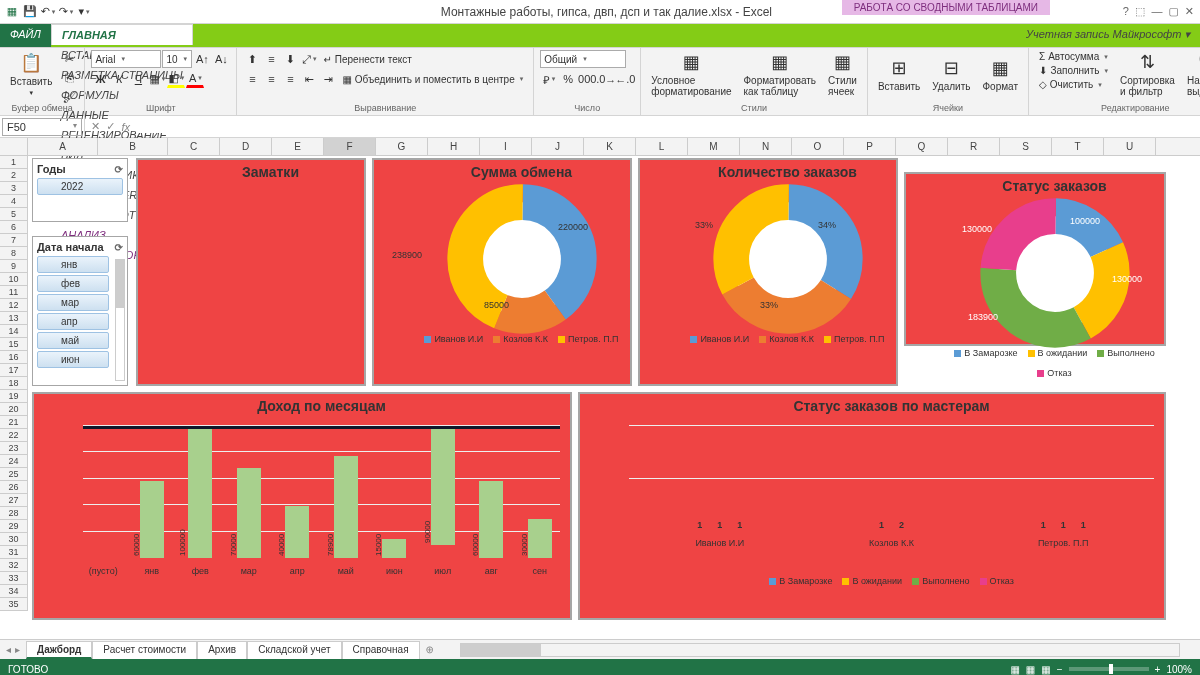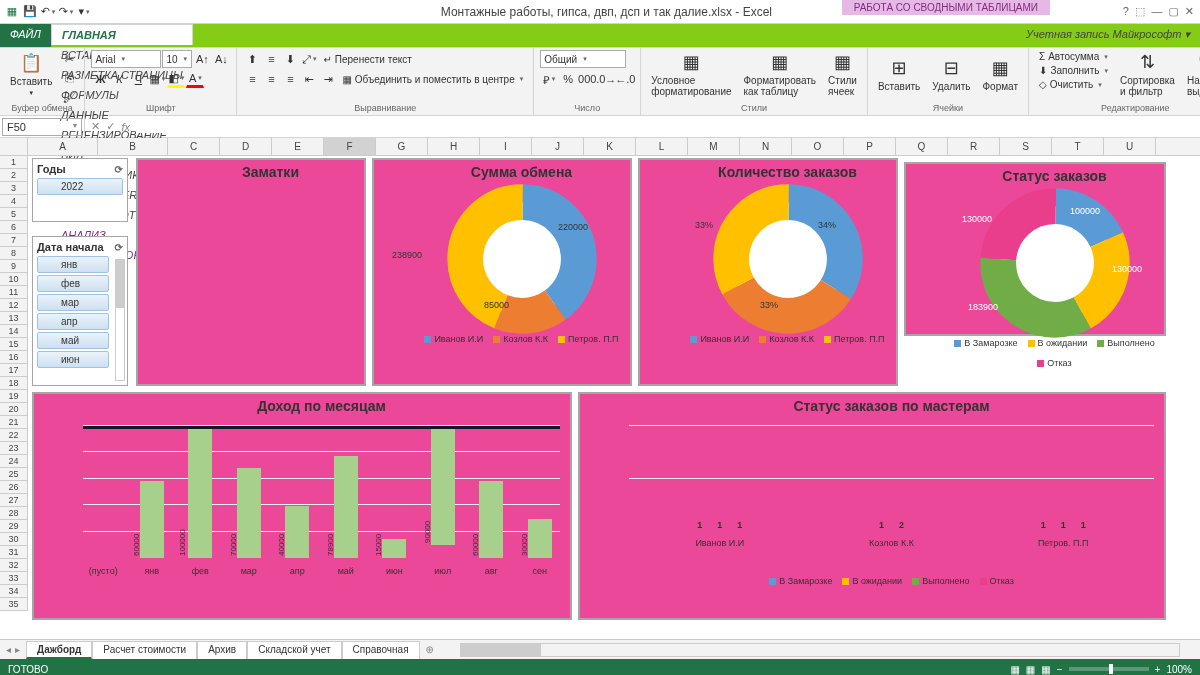--- a/index.html
+++ b/index.html
@@ -52,21 +52,21 @@
 .rh { height:13px; border-bottom:1px solid #ccc; border-right:1px solid #ccc; background:#f3f3f3; text-align:center; font-size:9px; color:#444; line-height:13px; }
 .grid-body { position:absolute; left:28px; top:18px; right:0; bottom:0; }
 
 
 .slicer { position:absolute; background:#fff; border:1px solid #a6a6a6; padding:4px; }
 .slicer-hd { display:flex; justify-content:space-between; align-items:center; font-weight:bold; font-size:11px; margin-bottom:3px; }
 .slicer-item { background:linear-gradient(#eaf3fb,#cde0f0); border:1px solid #9ec2e3; border-radius:2px; padding:2px 23px; margin-bottom:2px; font-size:10px; cursor:pointer; }
 .slicer-filter { font-size:10px; color:#666; }
 
 
-.panel { position:absolute; border:2px solid #a6a6a6; background:#ec4899;padding-left:39px; }
+.panel { position:absolute; border:2px solid #a6a6a6; background:#ef4444;padding-left:39px; }
 .panel-title { text-align:center; font-weight:bold; font-size:14px; padding:4px 0; }
 .donut-svg { display:block; margin:auto; }
 .legend { display:flex; justify-content:center; gap:10px; font-size:9px; flex-wrap:wrap; padding:0 4px; }
 .legend span { display:flex; align-items:center; gap:3px; }
 .legend .sw { width:7px; height:7px; }
 
 .barchart { position:relative; height:160px; margin:4px 10px 0 10px; }
 .bars { position:absolute; left:0; right:0; bottom:24px; top:4px; display:flex; align-items:flex-end; justify-content:space-around; border-top:3px solid #0f172a;gap:8px; }
 .bar { width:24px; background:#a8d08d; position:relative; }
 .bar-lbl { position:absolute; bottom:2px; left:50%; transform:translateX(-50%) rotate(-90deg); transform-origin:left bottom; font-size:8px; white-space:nowrap; color:#333; }
@@ -414,21 +414,21 @@
       <div style="position:absolute;top:60px;right:60px;font-size:9px">34%</div>
       <div style="position:absolute;top:140px;left:120px;font-size:9px">33%</div>
       <div style="position:absolute;top:60px;left:55px;font-size:9px">33%</div>
       <div class="legend" id="legend-masters-2">
           <span><i class="sw" style="background:#5b9bd5"></i>Иванов И.И</span>
           <span><i class="sw" style="background:#ed7d31"></i>Козлов К.К</span>
           <span><i class="sw" style="background:#ffc000"></i>Петров. П.П</span>
         </div>
     </div>
 
-    <div class="panel" style="left:876px;top:6px;width:262px;height:174px">
+    <div class="panel" style="left:876px;top:16px;width:262px;height:174px">
       <div class="panel-title">Статус заказов</div>
       <svg class="donut-svg" width="150" height="150" viewBox="0 0 42 42">
         <circle cx="21" cy="21" r="15.9" fill="#fff"></circle>
         <circle cx="21" cy="21" r="15.9" fill="transparent" stroke="#5b9bd5" stroke-width="10" stroke-dasharray="18 82" stroke-dashoffset="25"></circle>
         <circle cx="21" cy="21" r="15.9" fill="transparent" stroke="#ffc000" stroke-width="10" stroke-dasharray="24 76" stroke-dashoffset="7"></circle>
         <circle cx="21" cy="21" r="15.9" fill="transparent" stroke="#70ad47" stroke-width="10" stroke-dasharray="34 66" stroke-dashoffset="-17"></circle>
         <circle cx="21" cy="21" r="15.9" fill="transparent" stroke="#e83e8c" stroke-width="10" stroke-dasharray="24 76" stroke-dashoffset="-51"></circle>
       </svg>
       <div style="position:absolute;top:42px;right:64px;font-size:9px;color:#fff">100000</div>
       <div style="position:absolute;top:100px;right:22px;font-size:9px;color:#fff">130000</div>

